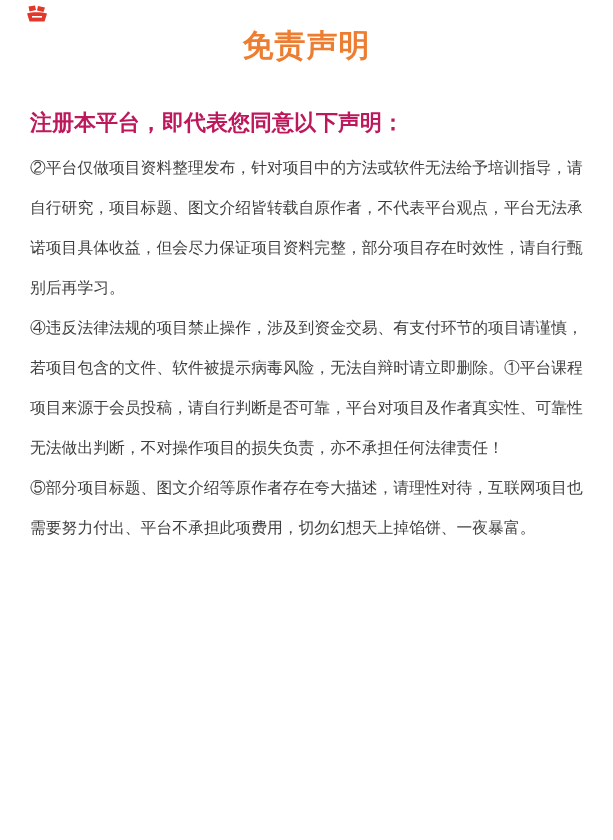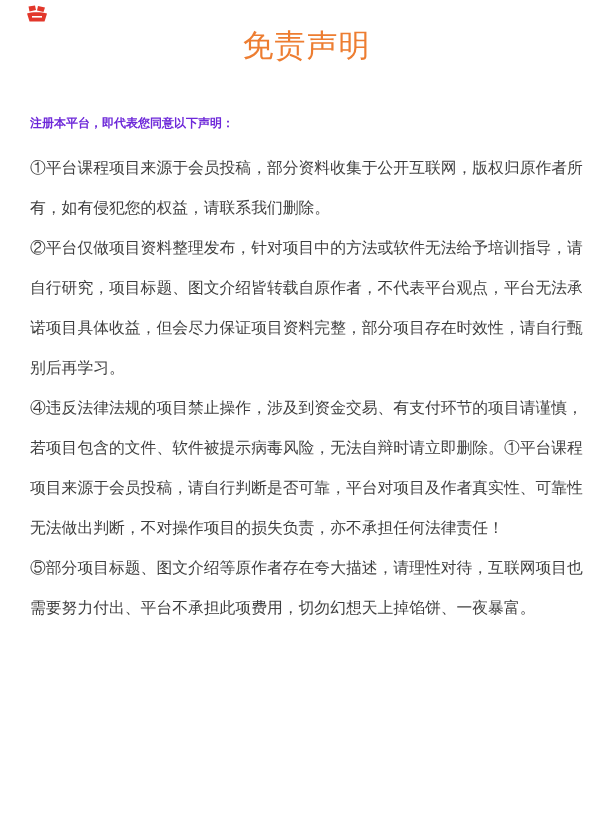--- a/index.html
+++ b/index.html
@@ -20,39 +20,39 @@
     left: 26px;
     top: 5px;
     width: 22px;
     height: 17px;
     display: inline-block;
   }
   .title {
     margin: 0;
     padding-top: 25px;
     font-size: 31px;
-    font-weight: 400;
+    font-weight: 700;
     line-height: 41px;
     letter-spacing: 1px;
     color: #ED7D31;
     text-align: center;
   }
   .content {
     margin: 37px 27px 0 30px;
     font-size: 15.8px;
     line-height: 40px;
     color: #3F3F3F;
     text-align: left;
     word-break: break-all;
   }
   .intro {
     margin: 0 0 5px 0;
-    font-size: 12px;
+    font-size: 22px;
     font-weight: 700;
-    color: #6d28d9;
+    color: #be185d;
   }
   .para {
     margin: 0;
   }
 </style>
 </head>
 <body>
 
 <div class="page">
 
@@ -62,19 +62,18 @@
       <path fill="#E2372B" d="M12 1 L19 2.5 L17.5 7 L11 5.5 Z"></path>
       <path fill="#E2372B" d="M1 8.5 C5 6.8 16 6.8 21 8.5 L18.5 16.5 L3.5 16.5 Z"></path>
       <path fill="#FFFFFF" d="M6 11 h10 v1.6 H6 Z"></path>
     </svg>
   </span>
 
   <h1 class="title">免责声明</h1>
 
   <div class="content">
     <p class="intro">注册本平台，即代表您同意以下声明：</p>
-    <p class="para">①平台课程项目来源于会员投稿，部分资料收集于公开互联网，版权归原作者所有，如有侵犯您的权益，请联系我们删除。</p>
     <p class="para">②平台仅做项目资料整理发布，针对项目中的方法或软件无法给予培训指导，请自行研究，项目标题、图文介绍皆转载自原作者，不代表平台观点，平台无法承诺项目具体收益，但会尽力保证项目资料完整，部分项目存在时效性，请自行甄别后再学习。</p>
     <p class="para">④违反法律法规的项目禁止操作，涉及到资金交易、有支付环节的项目请谨慎，若项目包含的文件、软件被提示病毒风险，无法自辩时请立即删除。①平台课程项目来源于会员投稿，请自行判断是否可靠，平台对项目及作者真实性、可靠性无法做出判断，不对操作项目的损失负责，亦不承担任何法律责任！</p>
     <p class="para">⑤部分项目标题、图文介绍等原作者存在夸大描述，请理性对待，互联网项目也需要努力付出、平台不承担此项费用，切勿幻想天上掉馅饼、一夜暴富。</p>
   </div>
 
 </div>
 
 </body></html>

